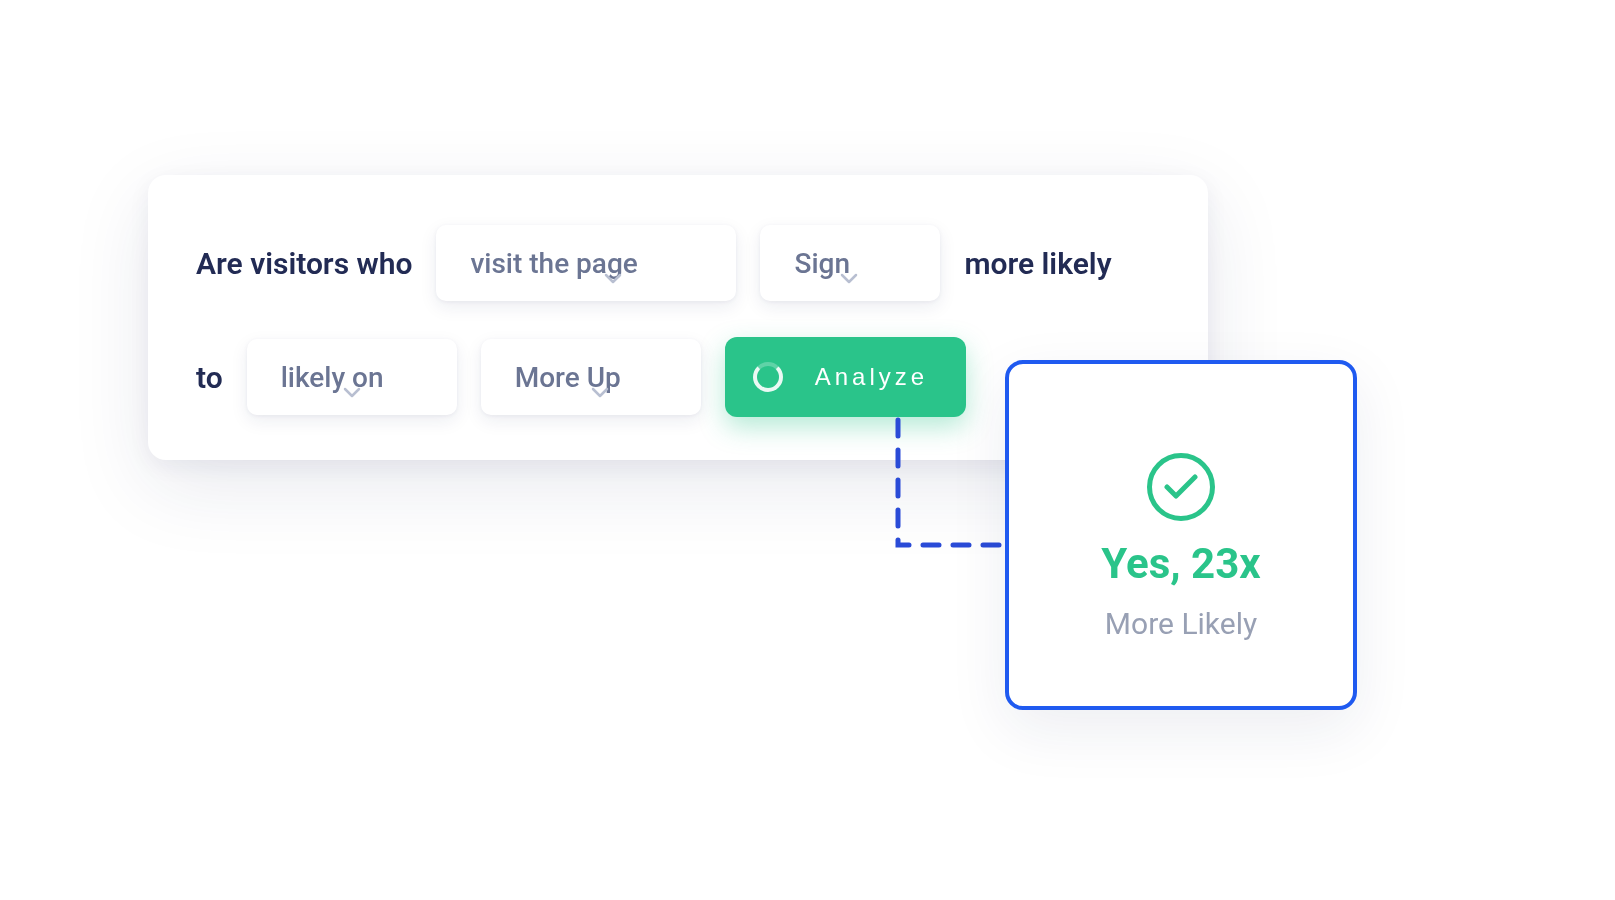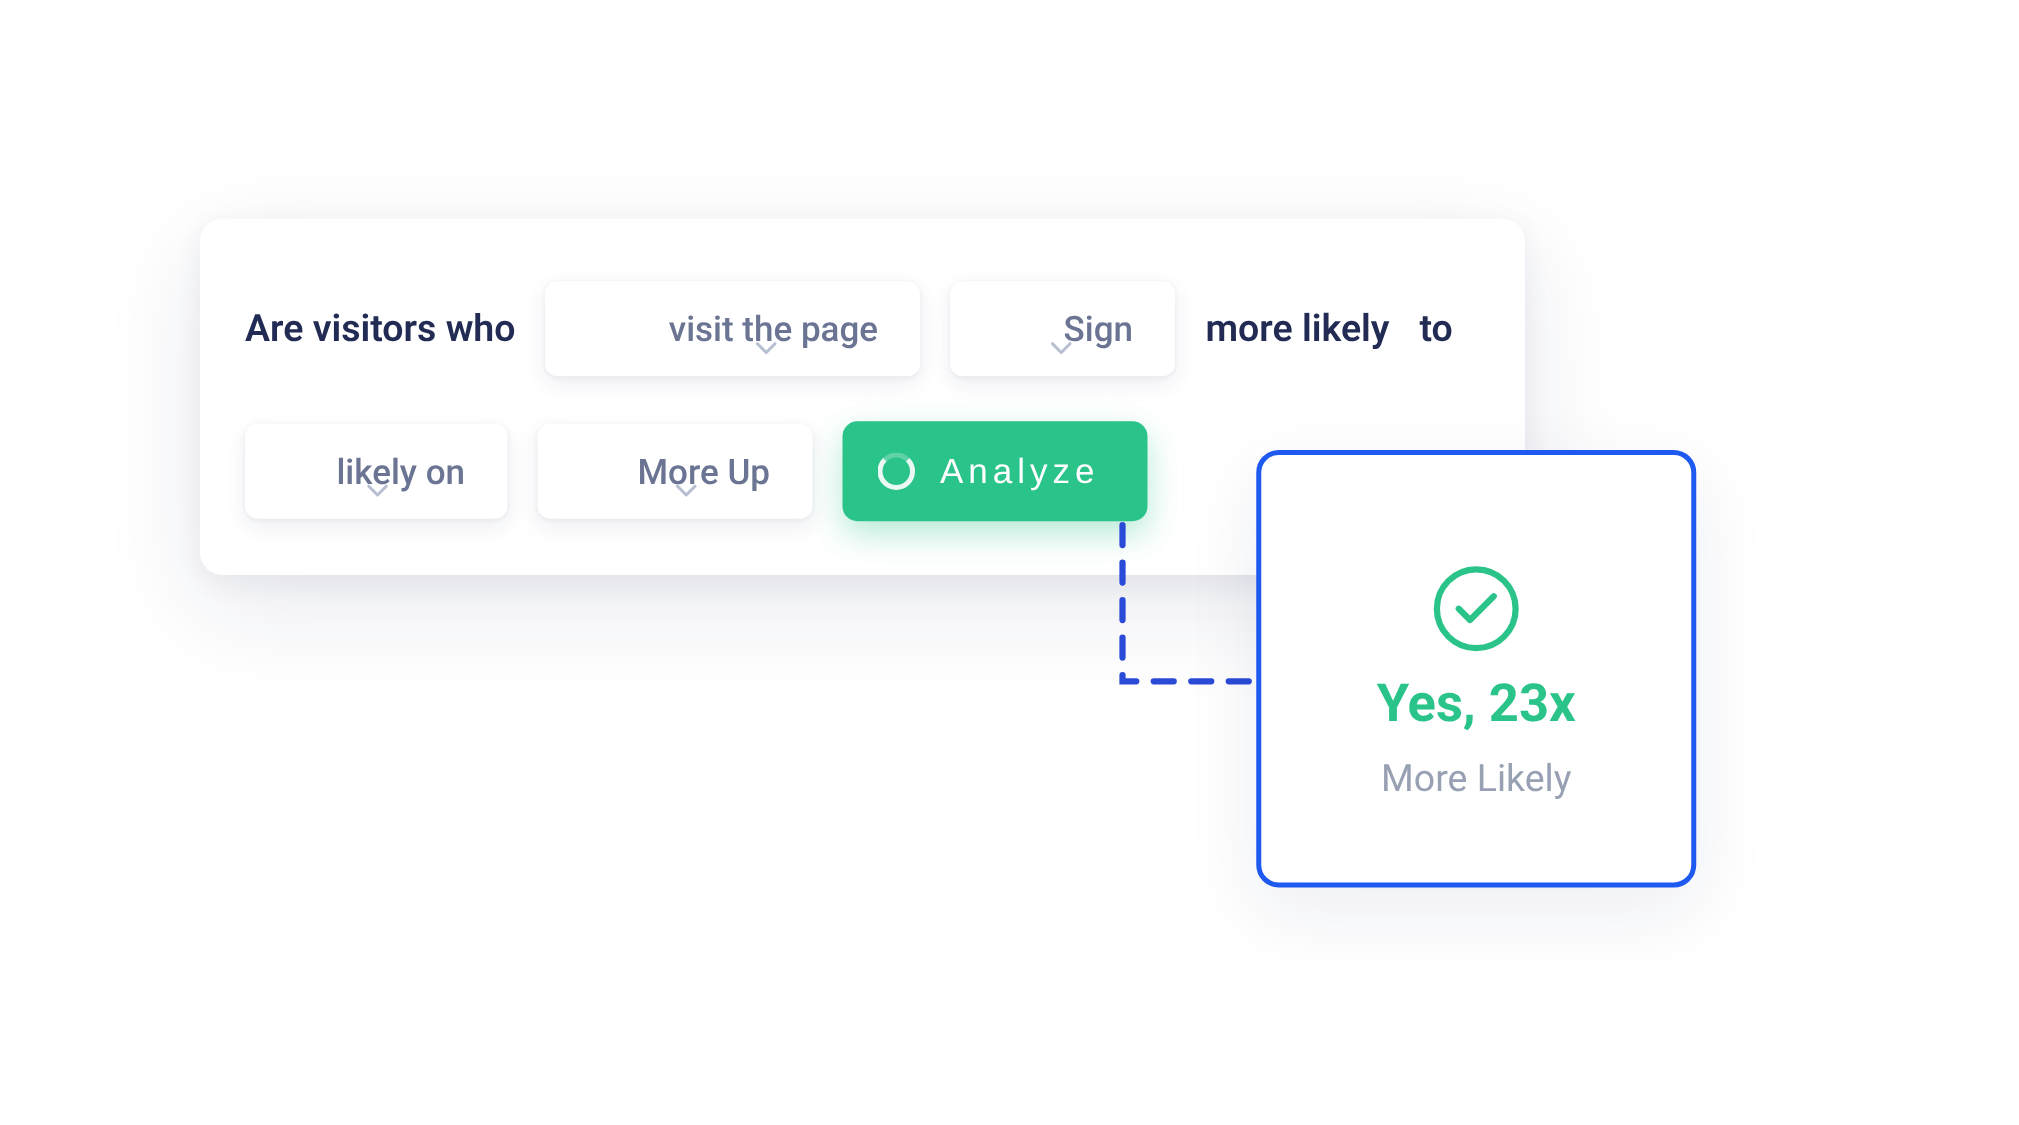--- a/index.html
+++ b/index.html
@@ -10,46 +10,46 @@
     font-family: -apple-system, BlinkMacSystemFont, "Segoe UI", Roboto, "Helvetica Neue", Arial, sans-serif;
     overflow: hidden;
   }
   .stage {
     position: relative;
     width: 1615px;
     height: 900px;
   }
   .query-card {
     position: absolute;
-    left: 160px;
+    left: 148px;
     top: 175px;
     width: 1060px;
     height: 285px;
     background: #ffffff;
     border-radius: 18px;
     box-shadow: 0 25px 80px rgba(30, 40, 90, 0.10), 0 6px 22px rgba(30, 40, 90, 0.06);
-    padding: 50px 36px;
+    padding: 50px 48px;
   }
   .query-row {
     display: flex;
     align-items: center;
     flex-wrap: wrap;
     gap: 22px 24px;
     row-gap: 36px;
   }
   .q-text {
     color: #222b54;
     font-size: 30px;
     font-weight: 600;
     white-space: nowrap;
   }
   .pill {
     display: inline-flex;
     align-items: center;
-    justify-content: flex-end;
+    justify-content: flex-start;
     height: 76px;
     padding: 0 34px;
     background: #ffffff;
     border-radius: 10px;
     box-shadow: 0 6px 18px rgba(30, 40, 90, 0.08), 0 1px 4px rgba(30, 40, 90, 0.06);
     color: #6b7593;
     font-size: 28px;
     font-weight: 500;
     cursor: pointer;
     position: relative;
@@ -61,28 +61,28 @@
   }
   
   .pill-visit { min-width: 300px; }
   .pill-blog  { min-width: 180px; }
   .pill-click { min-width: 210px; }
   .pill-signup{ min-width: 220px; }
 
   .analyze-btn {
     display: inline-flex;
     align-items: center;
-    gap: 20px;
+    gap: 32px;
     height: 80px;
     padding: 0 38px 0 28px;
     background: #2ac48a;
     color: #ffffff;
     border: none;
     border-radius: 12px;
-    font-size: 28px;
+    font-size: 24px;
     font-weight: 500;
     letter-spacing: 4px;
     box-shadow: 0 10px 26px rgba(42,196,138,0.35);
     cursor: pointer;
   }
   .analyze-btn .spinner {
     width: 30px; height: 30px;
     border: 4px solid rgba(255,255,255,0.9);
     border-top-color: rgba(255,255,255,0.25);
     border-radius: 50%;

